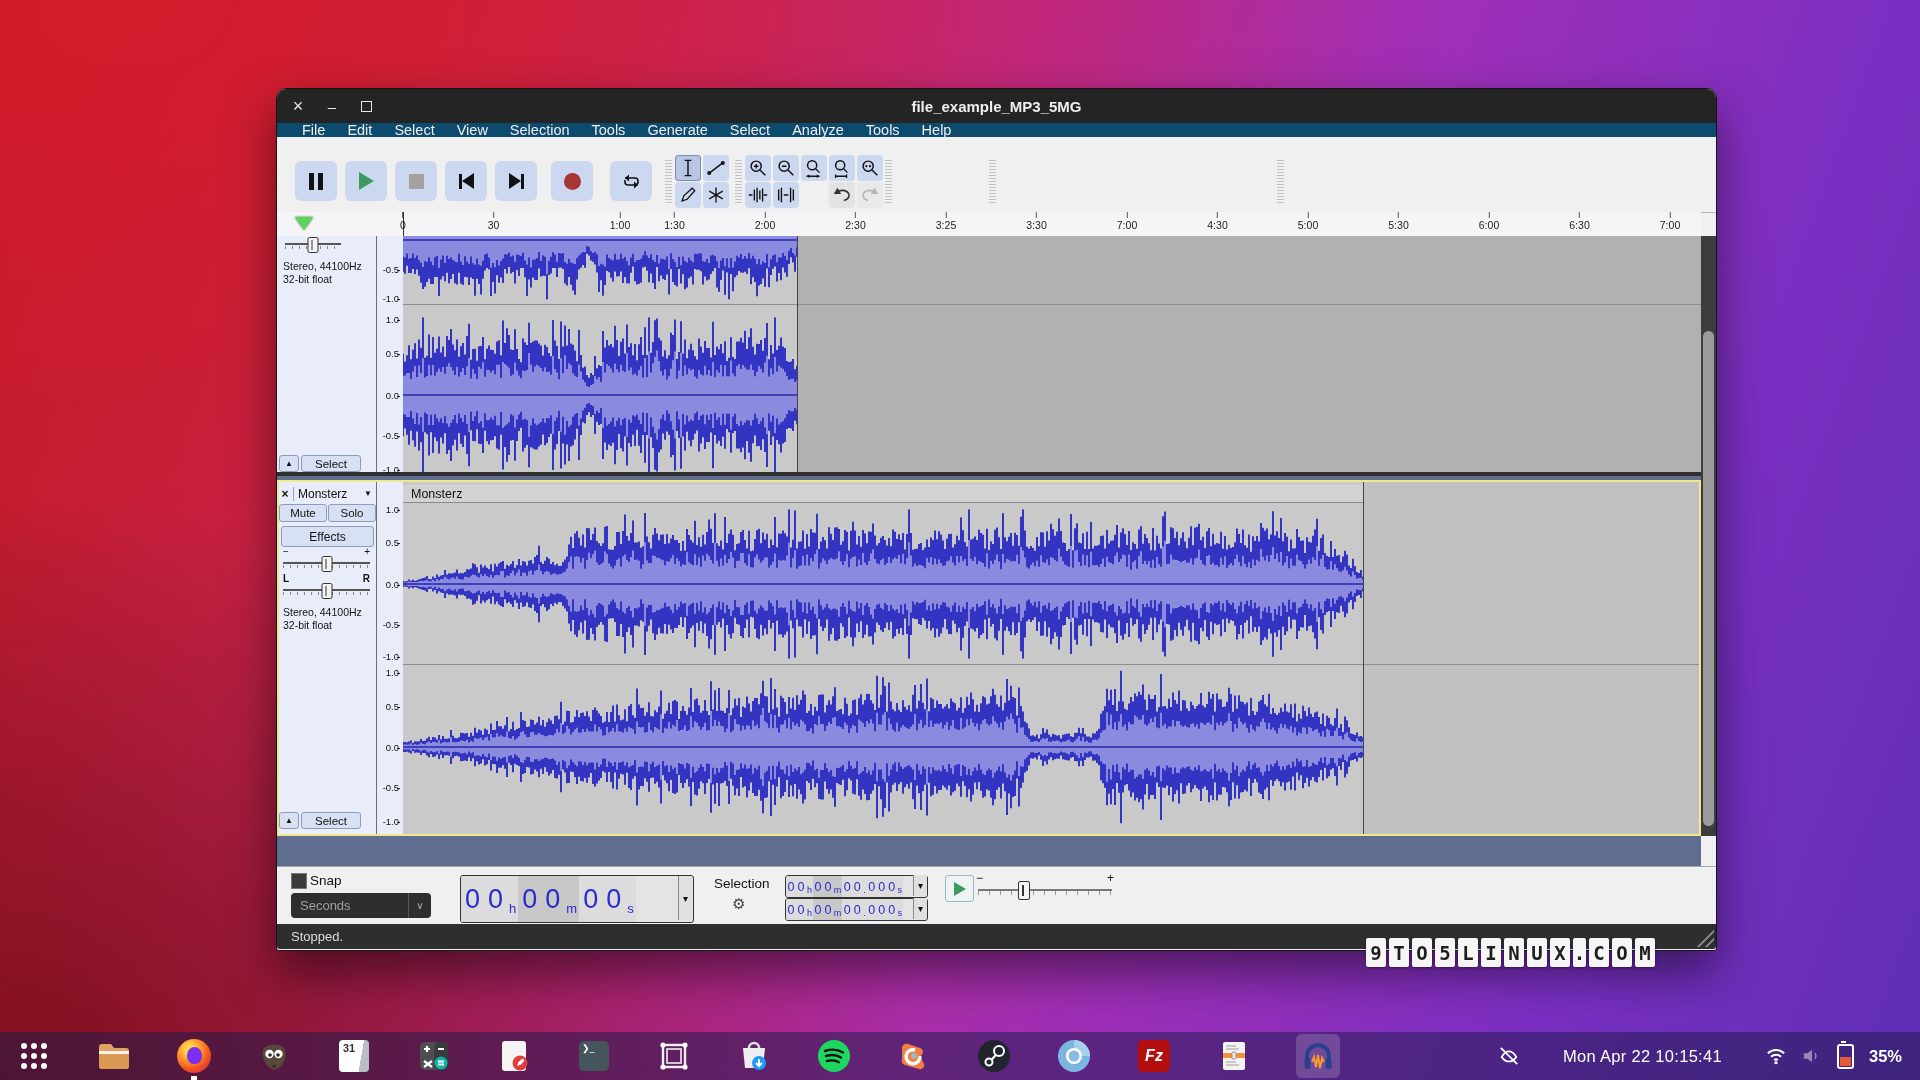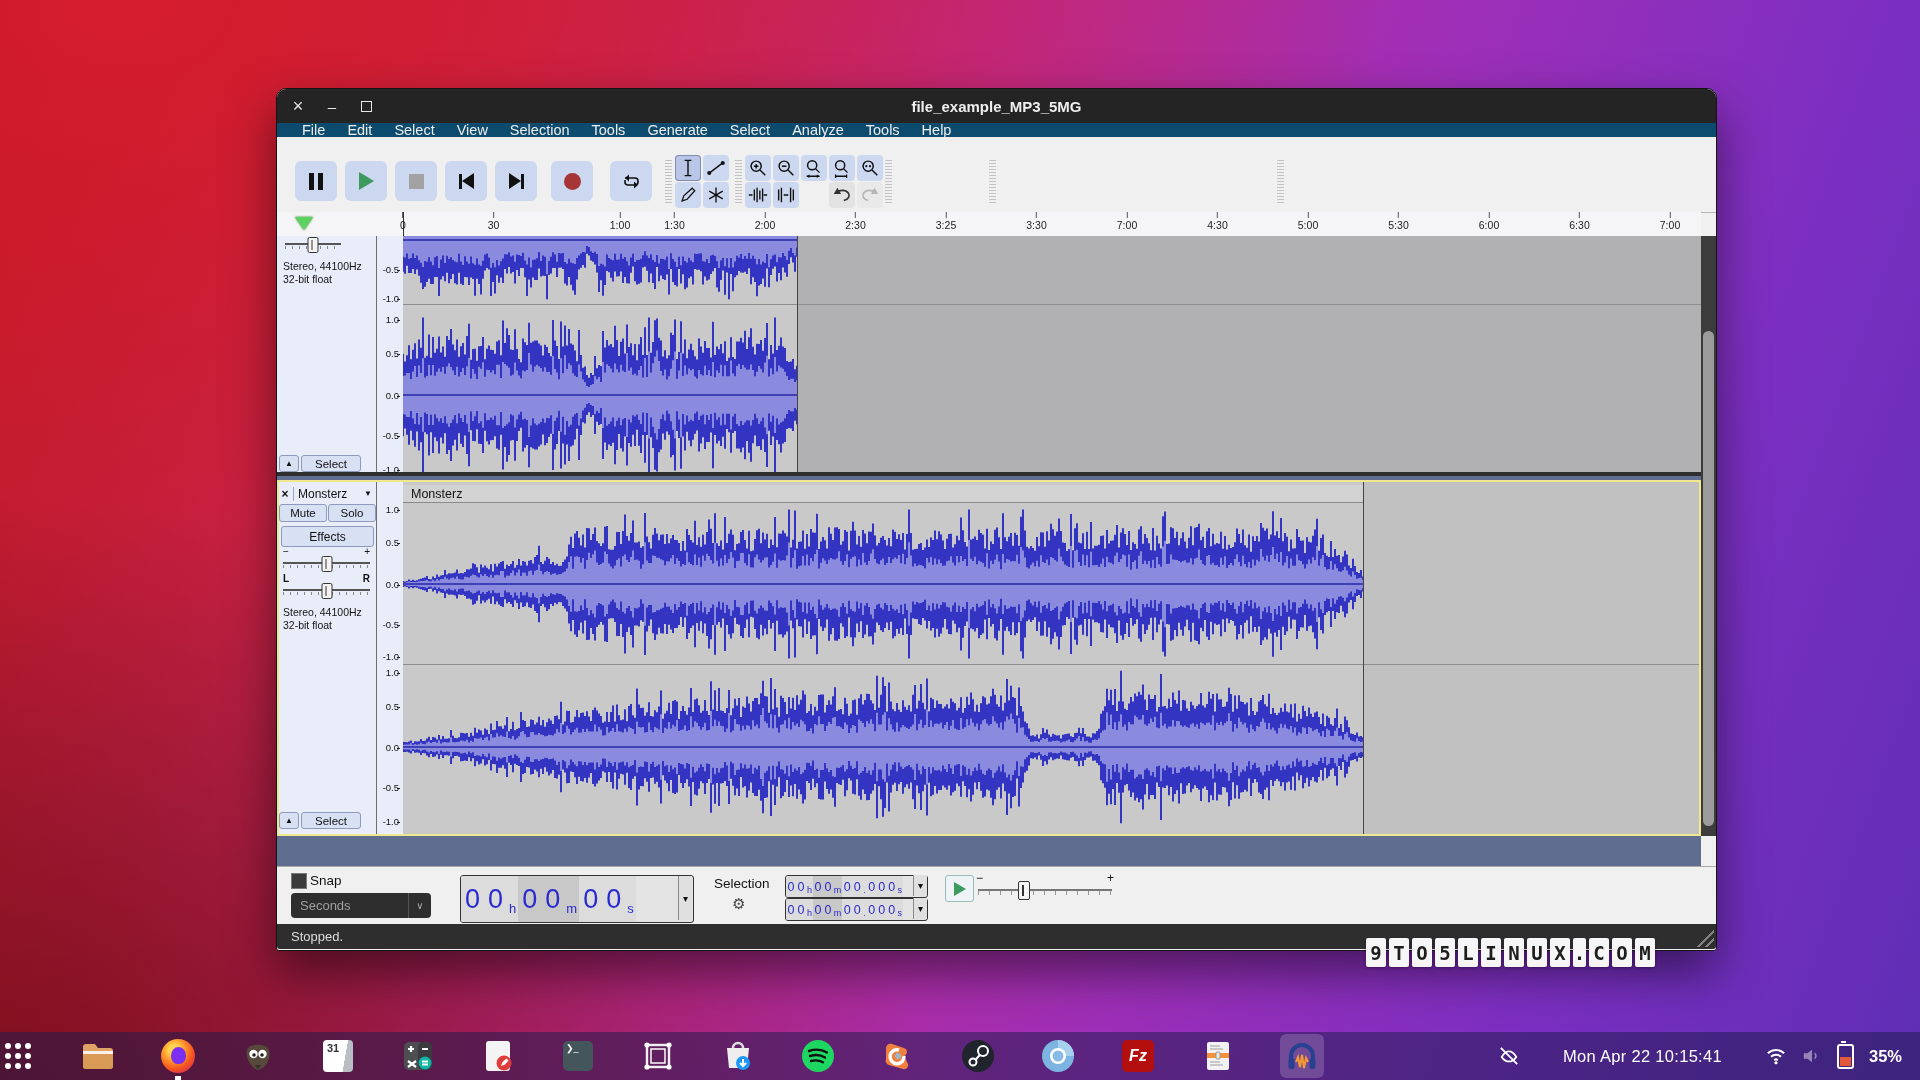--- a/index.html
+++ b/index.html
@@ -109,21 +109,21 @@
     background:repeating-linear-gradient(135deg,#808080 0 2px,transparent 2px 6px);
     clip-path:polygon(100% 0,100% 100%,0 100%);}
   
   .watermark{position:absolute;left:1366px;top:938px;display:flex;gap:3px;z-index:5;}
   .wm-tile{width:20px;height:29px;background:#f6f6f6;border-radius:2px;display:flex;align-items:center;justify-content:center;
     font-family:"DejaVu Sans Mono",monospace;font-weight:700;font-size:19px;color:#1d1d1d;box-shadow:0 1px 3px rgba(40,0,60,.5);}
   .wm-dot{width:13px;}
   
   .taskbar{position:absolute;left:0;top:1032px;width:1920px;height:48px;background:rgba(30,26,76,.52);
     display:flex;align-items:center;}
-  .tb-left{display:flex;align-items:center;gap:44px;}
+  .tb-left{display:flex;align-items:center;gap:44px;padding-left:16px;}
   .tb-icon{width:36px;height:36px;position:relative;flex:none;display:flex;align-items:center;justify-content:center;}
   .tb-active{background:rgba(255,255,255,.18);border-radius:6px;width:44px;height:44px;}
   .run-dot{position:absolute;bottom:-6px;left:50%;transform:translateX(-50%);width:6px;height:4px;background:#fff;}
   .tb-right{position:absolute;right:0;display:flex;align-items:center;gap:15px;padding-right:18px;color:#fff;}
   .clock{font-size:16.5px;font-weight:400;letter-spacing:.3px;margin:0 28px;}
   .battpct{font-size:16.5px;font-weight:700;}
   .batt{width:13px;height:21px;border:2px solid #fff;border-radius:3px;position:relative;}
   .batt:before{content:"";position:absolute;left:2px;top:-5px;width:5px;height:2px;background:#fff;}
   .batt:after{content:"";position:absolute;left:1px;right:1px;bottom:1px;height:40%;background:#e4593a;}
   .icon-cal{width:30px;height:32px;background:linear-gradient(100deg,#fff 70%,#b9bec4 71%);border-radius:4px;position:relative;font-size:11px;font-weight:700;color:#333;}

